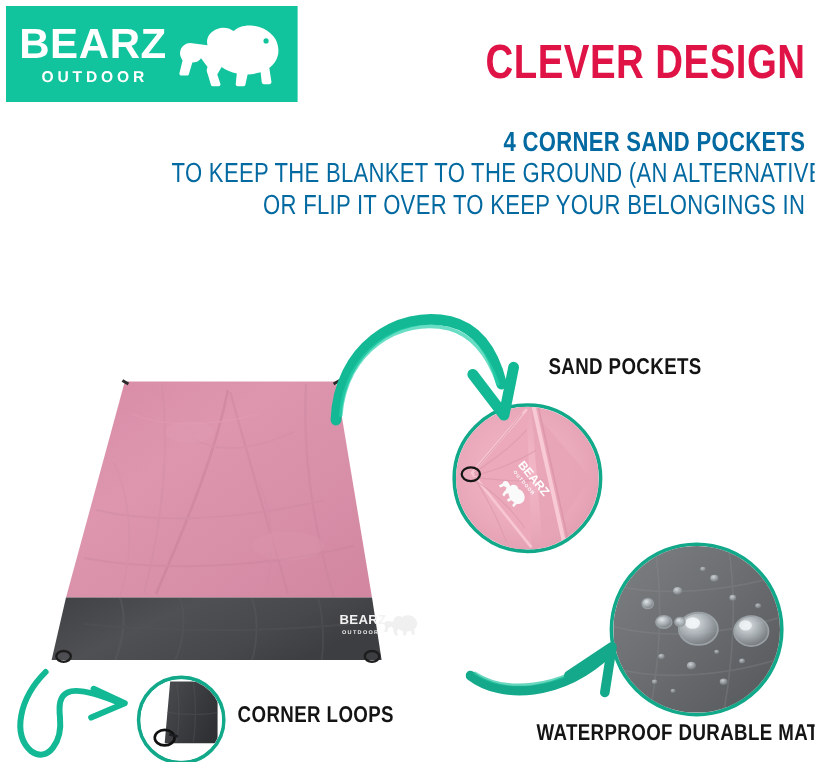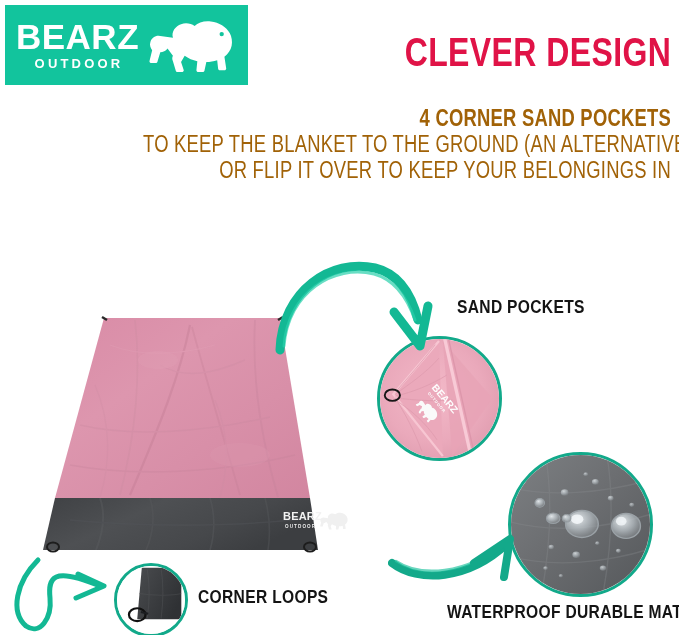--- a/index.html
+++ b/index.html
@@ -79,21 +79,21 @@
     transform: scaleX(0.80);
     transform-origin: right center;
     white-space: nowrap;
   }
   .sub-lines {
     position: absolute;
     right: 8px;
     top: 105px;
     width: 660px;
     text-align: right;
-    color: #a16207;
+    color: #0369a1;
   }
   .sub-line {
     font-family: "Liberation Sans Narrow", "Liberation Sans", sans-serif;
     font-size: 23px;
     letter-spacing: 0.3px;
     line-height: 26px;
     white-space: nowrap;
     transform: scaleX(0.80);
     transform-origin: right center;
   }

